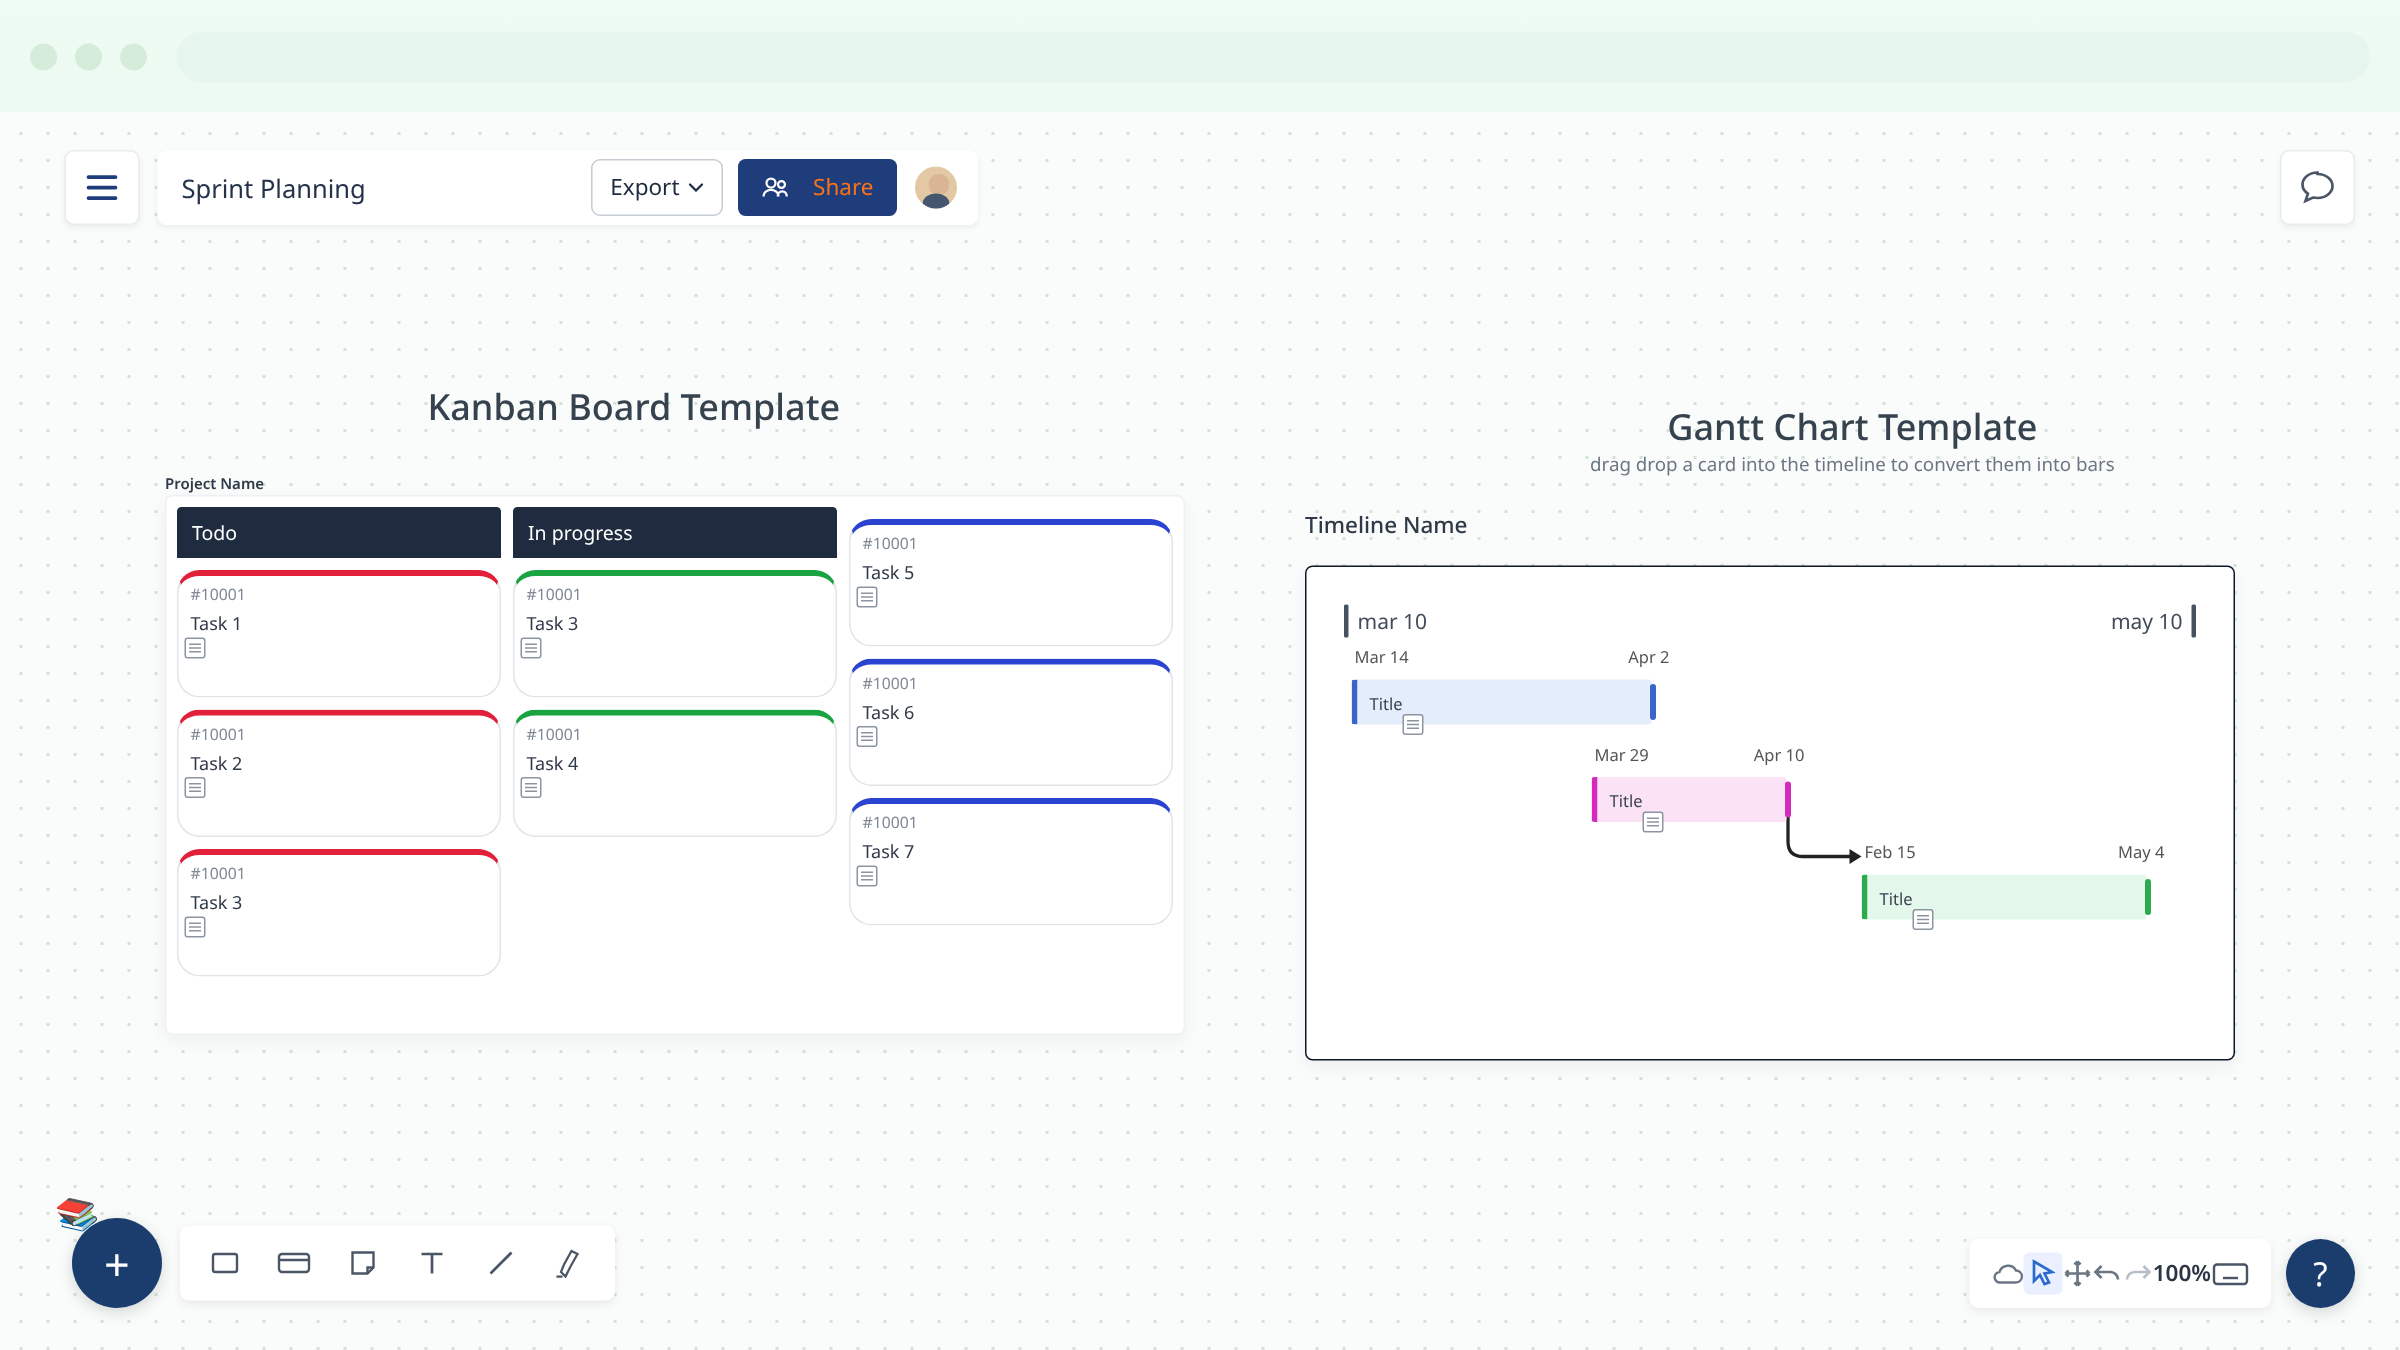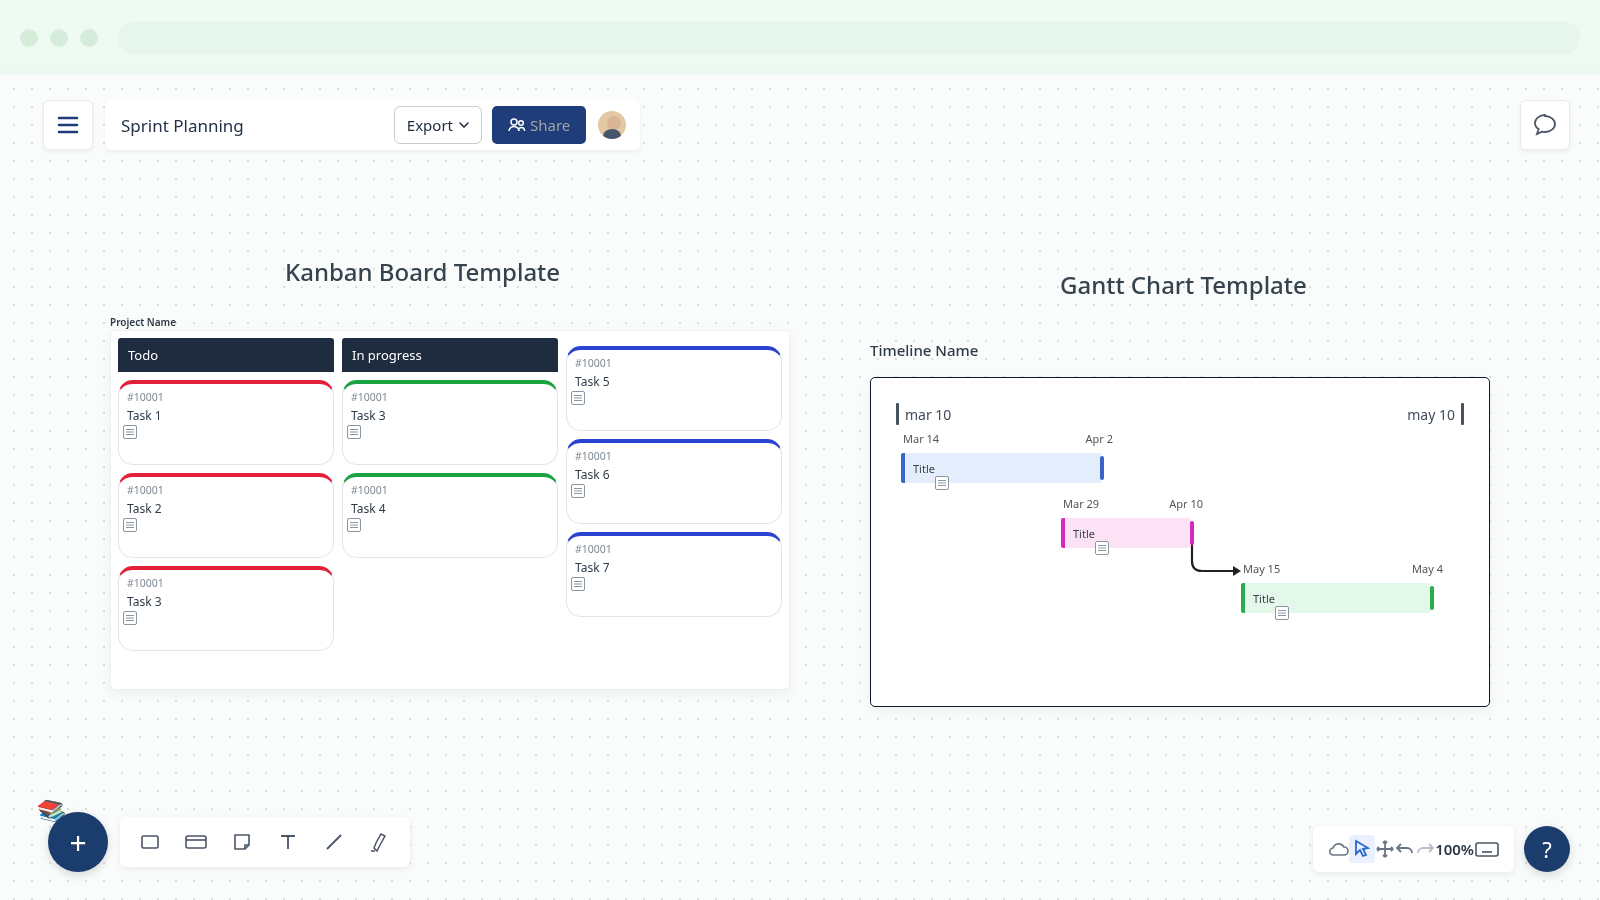--- a/index.html
+++ b/index.html
@@ -36,22 +36,22 @@
   .title-block {
     background:#fff; height:50px; border-radius:6px; box-shadow:0 2px 4px rgba(0,0,0,0.06);
     display:flex; align-items:center; padding:0 12px; gap:10px;
   }
   .page-title { font-size:17px; color:#24324a; padding:0 10px 0 4px; }
   .export-btn {
     height:38px; border:1px solid #c7cdd4; border-radius:6px; background:#fff;
     display:flex; align-items:center; gap:6px; padding:0 12px; font-size:15px; color:#1f2b3f;
   }
   .share-btn {
-    height:38px; background:#1f3d7a; color:#a3a3a3; border-radius:5px; display:flex;
-    align-items:center; gap:4px; padding:0 16px; font-size:15px;
+    height:38px; background:#1f3d7a; color:#f97316; border-radius:5px; display:flex;
+    align-items:center; gap:16px; padding:0 16px; font-size:15px;
   }
   .avatar { width:32px; height:32px; border-radius:50%; background:#e2c9a4; border:2px solid #fff; position:relative; overflow:hidden;}
   .avatar::after{content:""; position:absolute; left:5px; right:5px; bottom:-4px; height:14px; background:#44576e; border-radius:50% 50% 0 0;}
   .avatar::before{content:""; position:absolute; left:9px; top:5px; width:14px; height:14px; background:#d9b595; border-radius:50%;}
 
   .comment-btn {
     position:absolute; right:30px; top:100px; width:50px; height:50px; background:#fff;
     border:1px solid #e7ecef; border-radius:6px; display:flex; align-items:center; justify-content:center;
     box-shadow:0 2px 4px rgba(0,0,0,0.06);
   }
@@ -197,41 +197,42 @@
       <div class="kanban-col">
         <div class="card clr-blue"><div class="card-id">#10001</div><div class="card-title">Task 5</div><span class="card-notes notes-icon"></span></div>
         <div class="card clr-blue"><div class="card-id">#10001</div><div class="card-title">Task 6</div><span class="card-notes notes-icon"></span></div>
         <div class="card clr-blue"><div class="card-id">#10001</div><div class="card-title">Task 7</div><span class="card-notes notes-icon"></span></div>
       </div>
     </div>
 </div>
 
 <div class="gantt-heading">
   <div class="section-title">Gantt Chart Template</div>
+  <div class="subtitle">drag drop a card into the timeline to convert them into bars</div>
 </div>
 <div class="gantt-area">
   <div style="height:80px;"></div>
   <div class="gantt-label">Timeline Name</div>
   <div class="gantt-box" id="gantt-box">
     <div class="gantt-tick" style="left:25px;">
       <span class="tick-bar"></span>
         <span>mar 10</span>
     </div>
     <div class="gantt-tick" style="right:25px;">
       <span>may 10</span>
         <span class="tick-bar"></span>
     </div>
 
     <svg style="position:absolute; left:318px; top:150px;" width="70" height="75">
       <path d="M3 3 v30 q0 10 10 10 h35" fill="none" stroke="#222" stroke-width="2.2"></path>
       <path d="M44 60 l8 -5 l-8 -5 z" fill="#222" transform="translate(0 -12)"></path>
     </svg>
   <div class="gantt-bar bar-blue" style="left: 30px; top: 75px; width: 200px;">Title<div class="date-l">Mar 14</div><div class="date-r">Apr 2</div><div class="end-cap"></div><span class="bar-notes notes-icon"></span></div>
       <div class="gantt-bar bar-pink" style="left: 190px; top: 140px; width: 130px;">Title<div class="date-l">Mar 29</div><div class="date-r">Apr 10</div><div class="end-cap"></div><span class="bar-notes notes-icon"></span></div>
-      <div class="gantt-bar bar-green" style="left: 370px; top: 205px; width: 190px;">Title<div class="date-l">May 15</div><div class="date-r">May 4</div><div class="end-cap"></div><span class="bar-notes notes-icon"></span></div>
+      <div class="gantt-bar bar-green" style="left: 370px; top: 205px; width: 190px;">Title<div class="date-l">Feb 15</div><div class="date-r">May 4</div><div class="end-cap"></div><span class="bar-notes notes-icon"></span></div>
     </div>
 </div>
 
 <div class="bottom-left">
   <div class="add-fab">
     <span class="sticker">📚</span>
     +
   </div>
   <div class="tool-tray">
     <div class="tool-ic">

